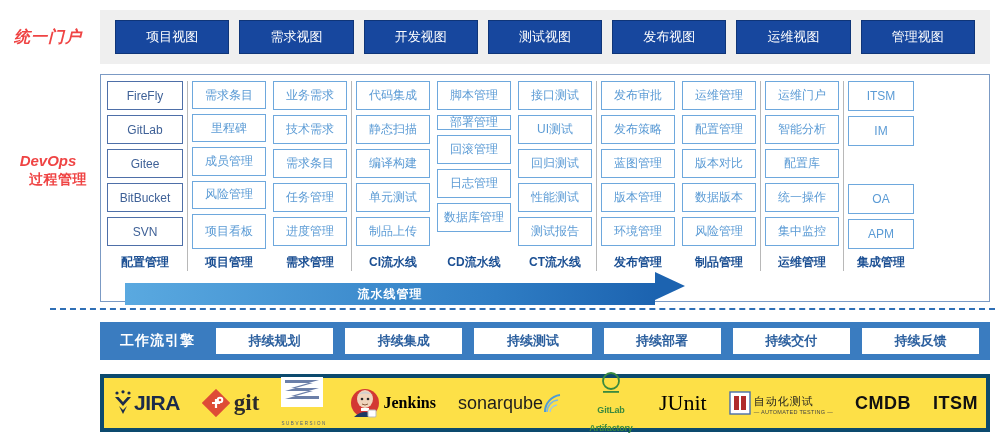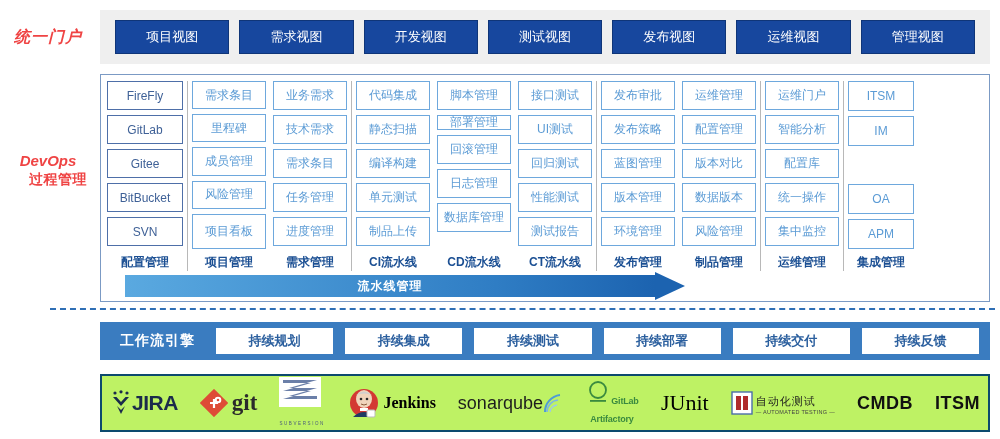--- a/index.html
+++ b/index.html
@@ -57,21 +57,21 @@
   .col-title {
     font-size: 12px; font-weight: bold; color: #1b4f93;
     margin-top: 2px; text-align: center;
   }
 
   
   .arrow-wrap {
     position: absolute; left: 24px; top: 200px; width: 560px; height: 22px;
   }
   .arrow-body {
-    position: absolute; left: 0; top: 0; width: 530px; height: 22px;
+    position: absolute; left: 0; top: 8px; width: 530px; height: 22px;
     background: linear-gradient(90deg, #5aa9e0 0%, #2f7dc4 70%, #1c63b0 100%);
     display: flex; align-items: center; justify-content: center;
   }
   .arrow-head {
     position: absolute; left: 530px; top: -3px; width: 0; height: 0;
     border-top: 14px solid transparent; border-bottom: 14px solid transparent;
     border-left: 30px solid #1c63b0;
   }
   .arrow-text {
     color: #fff; font-size: 12px; font-weight: bold; letter-spacing: 1px;
@@ -94,21 +94,21 @@
   }
   .wf-item {
     flex: 1 1 0; height: 26px; margin: 0 6px; background: #ffffff;
     color: #2b5f9e; font-size: 13px; font-weight: bold;
     display: flex; align-items: center; justify-content: center;
   }
 
   
   .logo-bar {
     position: absolute; left: 100px; top: 374px; width: 890px; height: 58px;
-    background: #bef264; border: 2px solid #0c4a6e;
+    background: #fde047; border: 4px solid #0c4a6e;
     display: flex; align-items: center; justify-content: space-around;
     padding: 0 8px;
     gap: 22px;
   }
   .logo { display: flex; align-items: center; height: 40px; }
 
   
   .jira   { font-weight: bold; font-size: 21px; color: #1b2b4b; letter-spacing: -0.5px; }
   .gitxt  { font-family: "Liberation Serif", "DejaVu Serif", serif; font-weight: bold; font-size: 23px; color: #2b2b2b; margin-left: 4px; }
   .jenkins{ font-family: "Liberation Serif", "DejaVu Serif", serif; font-weight: bold; font-size: 16px; color: #000; margin-left: 4px; }

